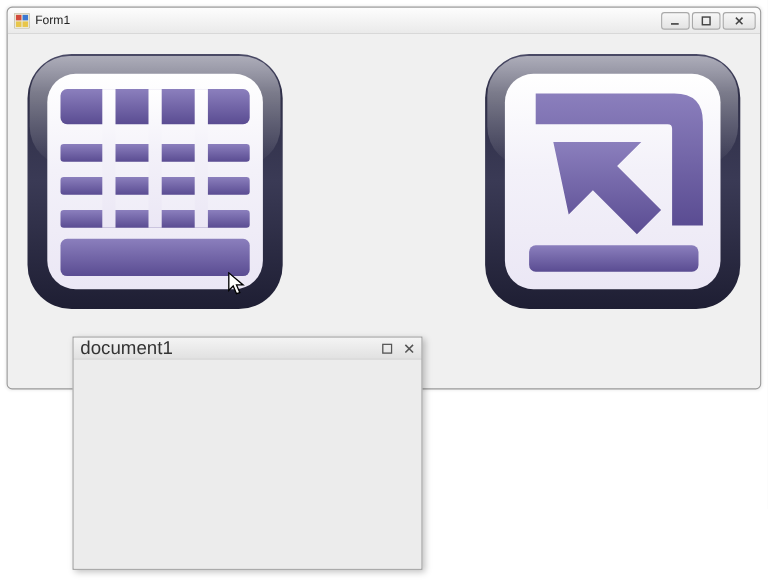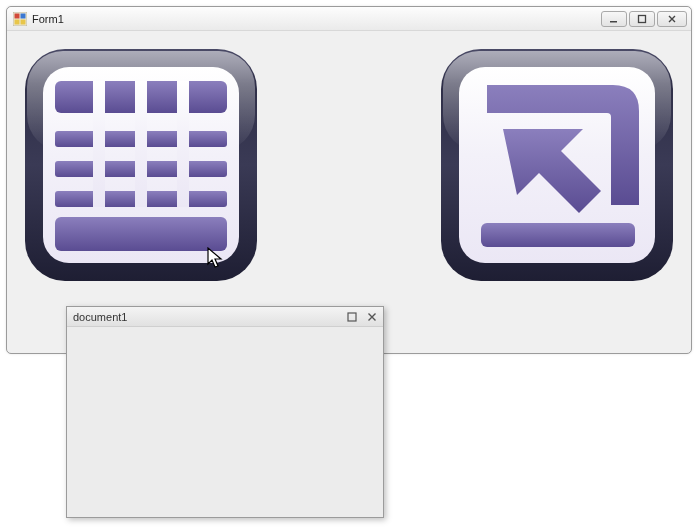--- a/index.html
+++ b/index.html
@@ -89,21 +89,21 @@
       height: 20px;
       background: linear-gradient(#f4f4f4,#e1e1e1);
       border-bottom: 1px solid #cfcfcf;
       display: flex;
       align-items: center;
       padding: 0 4px 0 6px;
     }
     .child-title {
       flex: 1;
       color: #333;
-      font-size: 11px;
+      font-size: 17px;
     }
     .child-controls {
       display: flex;
       gap: 6px;
     }
     .child-btn {
       width: 14px;
       height: 14px;
       display: flex;
       align-items: center;

